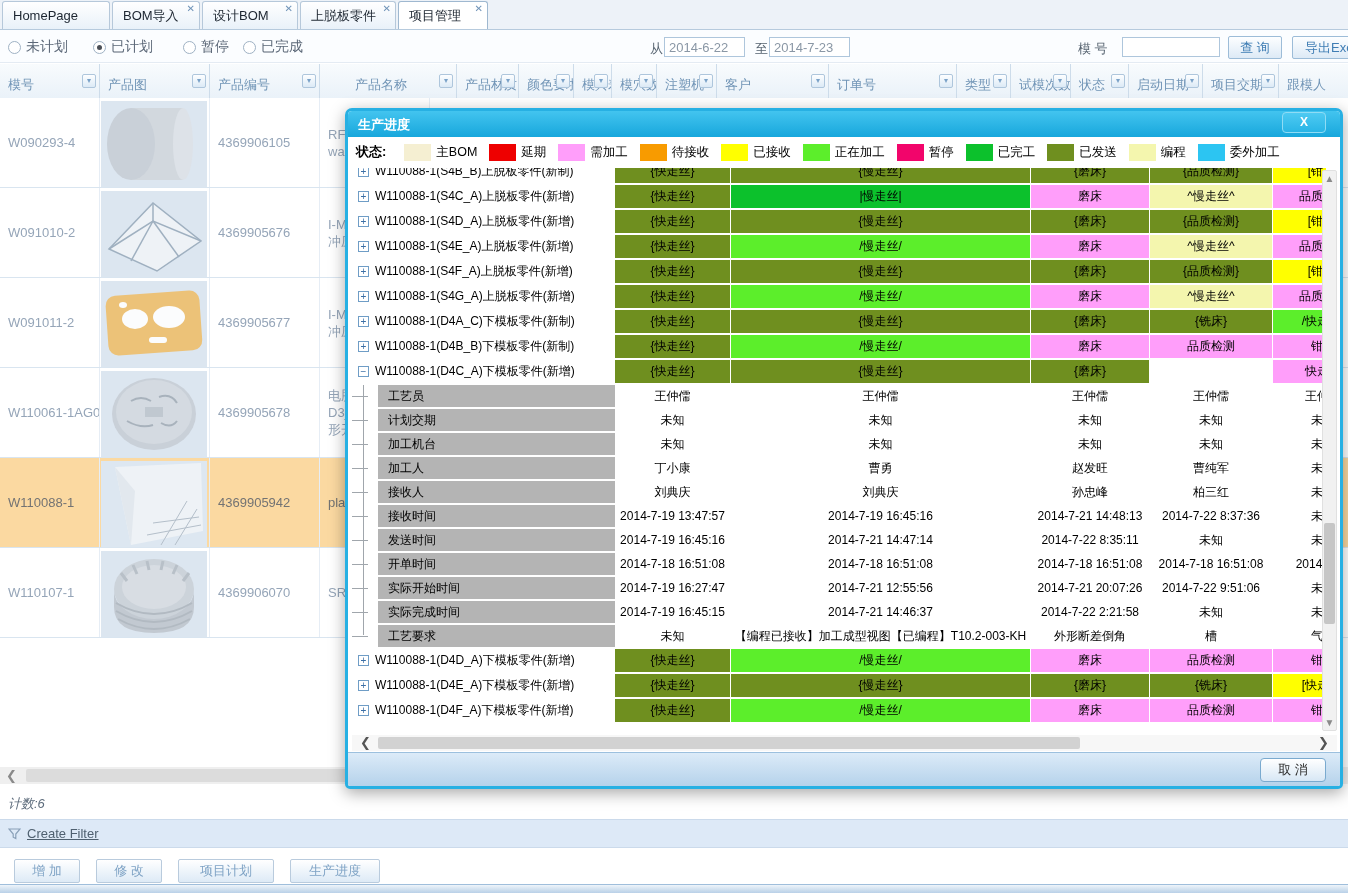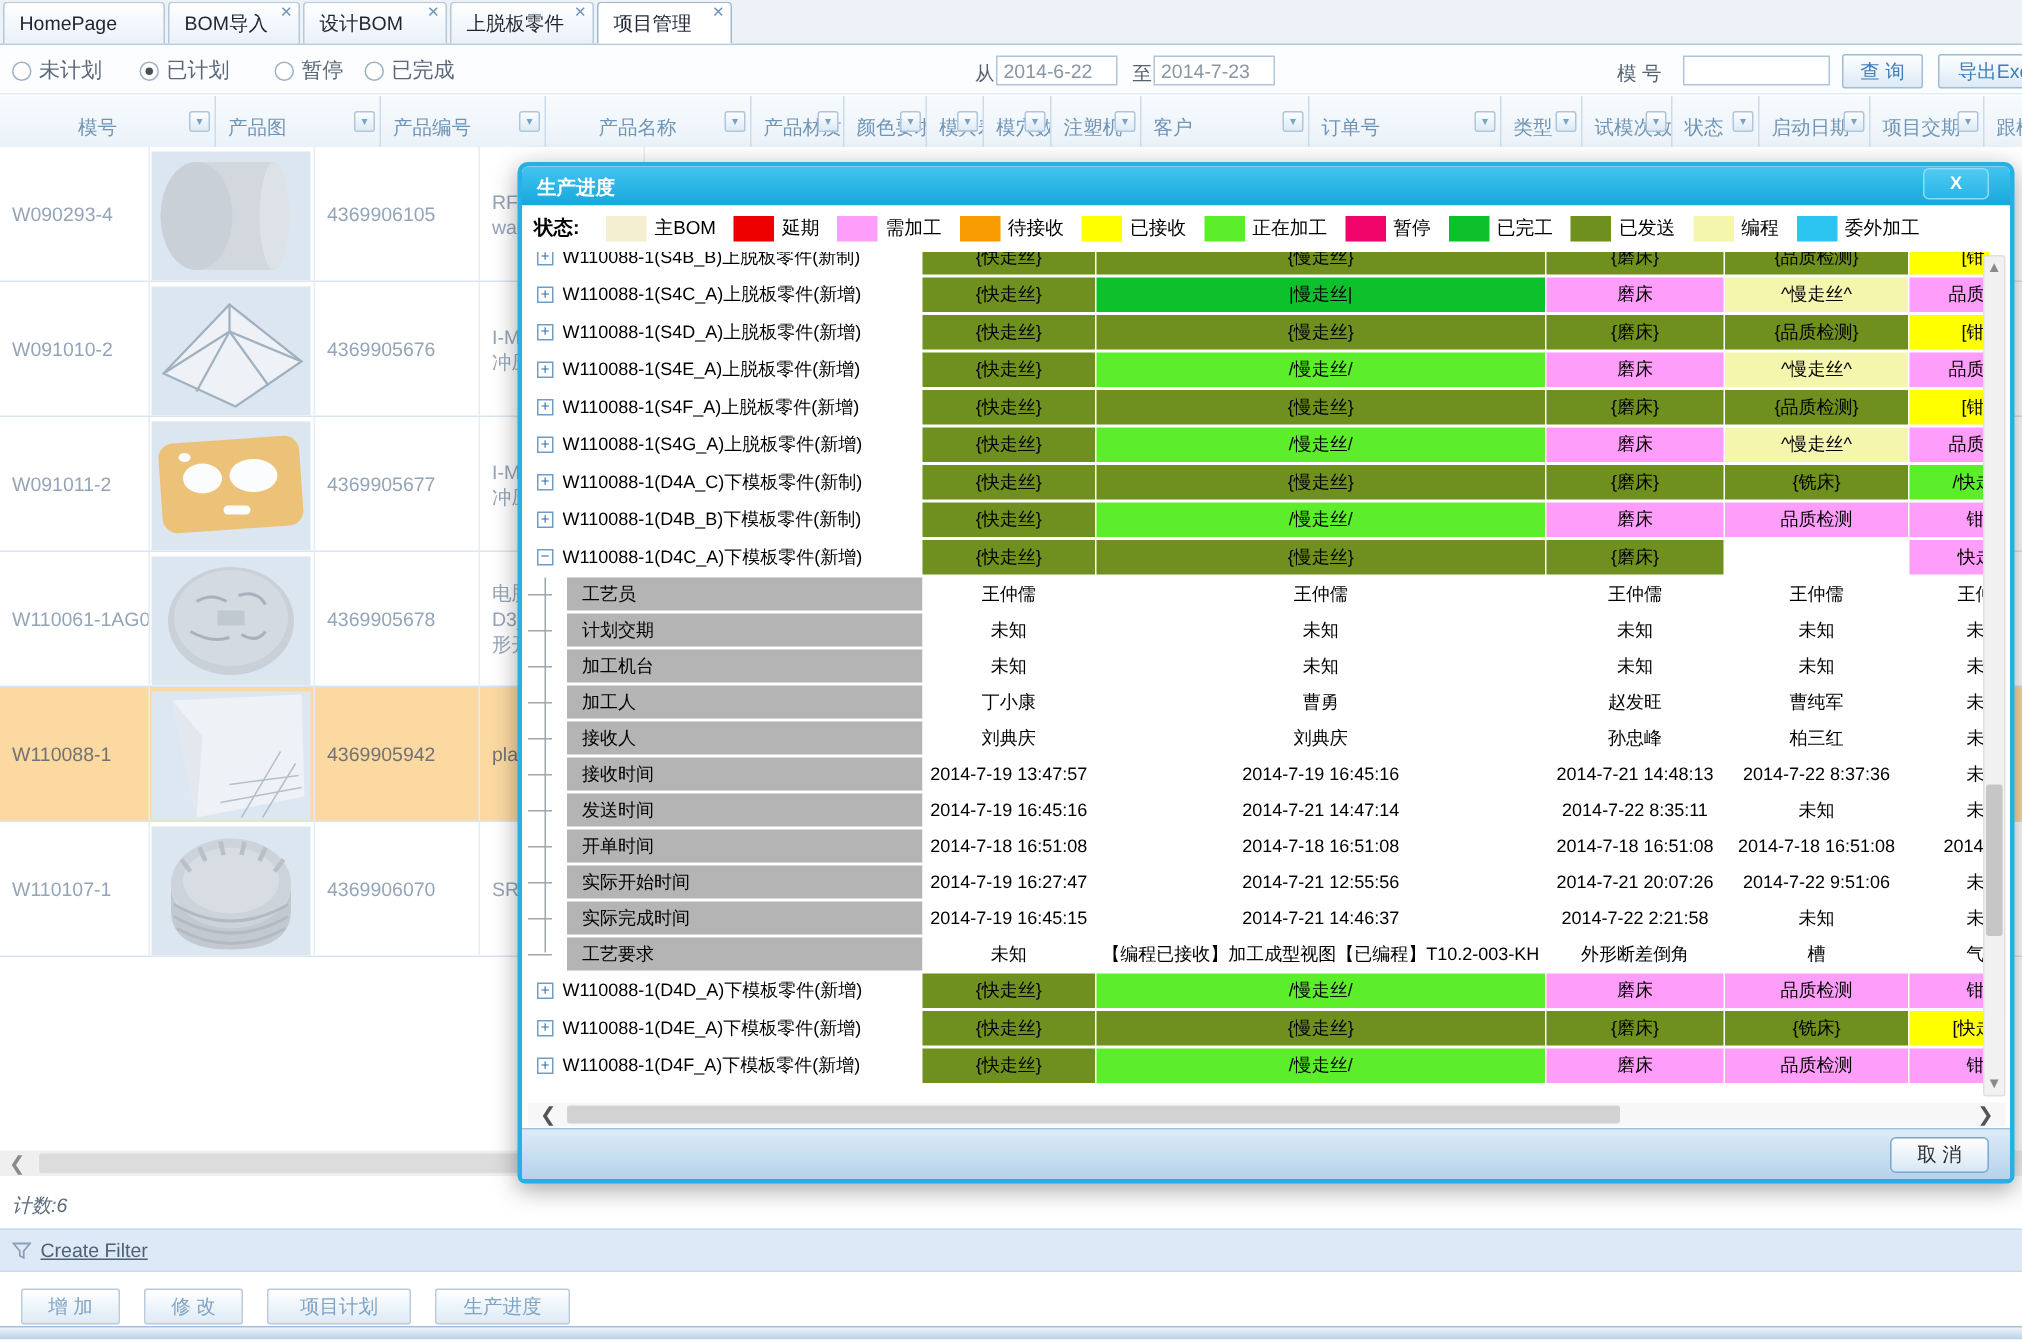--- a/index.html
+++ b/index.html
@@ -26,21 +26,21 @@
   .radio-label { font-size:14px; color:#5c6878; }
   .flabel { position:absolute; top:10px; font-size:13px; color:#55626f; }
   .tinput { position:absolute; top:7px; height:20px; border:1px solid #aec6dc; background:#fff;
     font-size:13px; color:#8a97a5; padding:0 4px; font-family:inherit; }
   .mini-btn { position:absolute; top:6px; height:23px; border:1px solid #9cbcd8; border-radius:2px;
     background:linear-gradient(#fdfeff,#ddeaf6); color:#3f7db4; font-size:13px; text-align:center; cursor:pointer;
     display:flex; align-items:center; justify-content:center; font-family:inherit; }
 
   
   #grid-header { left:0; top:64px; width:1348px; height:42px; display:flex;
-    background:linear-gradient(#f8fbfd,#e7f0f8); border-bottom:1px solid #c3d5e5;padding-left:44px; }
+    background:linear-gradient(#f8fbfd,#e7f0f8); border-bottom:1px solid #c3d5e5; }
   .hcell { position:relative; border-right:1px solid #cddcea; display:flex; align-items:center;
     padding-left:8px; overflow:hidden; flex-shrink:0; }
   .hlabel { font-size:13px; color:#7094b6; white-space:nowrap; }
   .hdrop { position:absolute; right:3px; top:10px; width:14px; height:14px; border:1px solid #aec6dc;
     border-radius:2px; background:linear-gradient(#fdfeff,#dceaf6); color:#7aa2c8; font-size:8px;
     line-height:12px; text-align:center; cursor:pointer; }
   #grid-body { left:0; top:98px; width:1348px; }
   .grow { display:flex; height:90px; border-bottom:1px solid #d9e5f0; background:#fff; }
   .grow.selected { background:#fbd9a1; }
   .gcell { border-right:1px solid #e6edf5; overflow:hidden; flex-shrink:0; display:flex;

